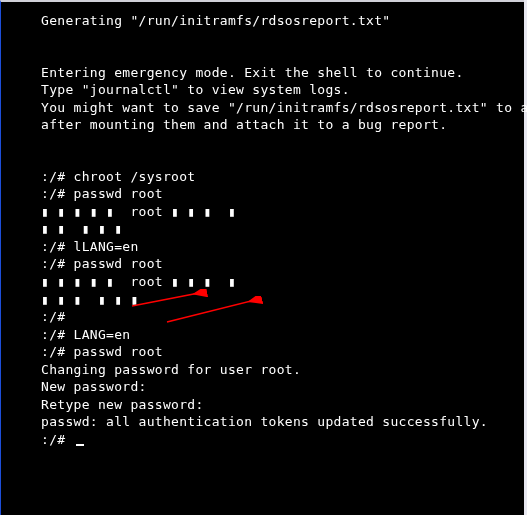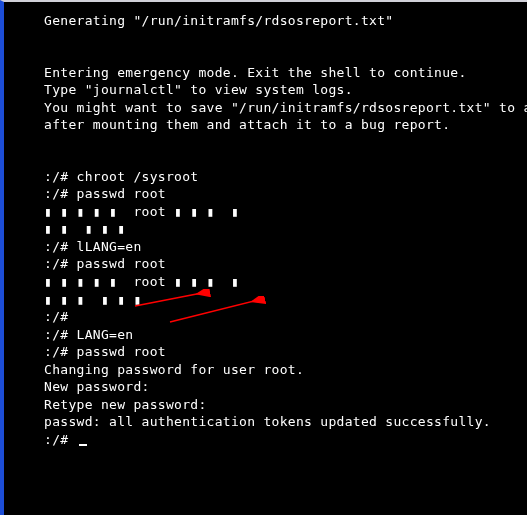--- a/index.html
+++ b/index.html
@@ -7,21 +7,21 @@
       padding: 0;
       background: #e8e8f0;
       width: 527px;
       height: 515px;
       font-family: monospace;
       font-size: 13px;
       line-height: 1.35;
       overflow: hidden;
     }
     .window-border {
-      border-left: 4px solid #1d4ed8;
+      border-left: 1px solid #1d4ed8;
       border-top: 2px solid #d0d0d8;
       width: 523px;
       height: 513px;
       background: #000;
       position: relative;
     }
     .terminal {
       background: #000;
       color: #fff;
       padding: 10px 4px 10px 40px;

